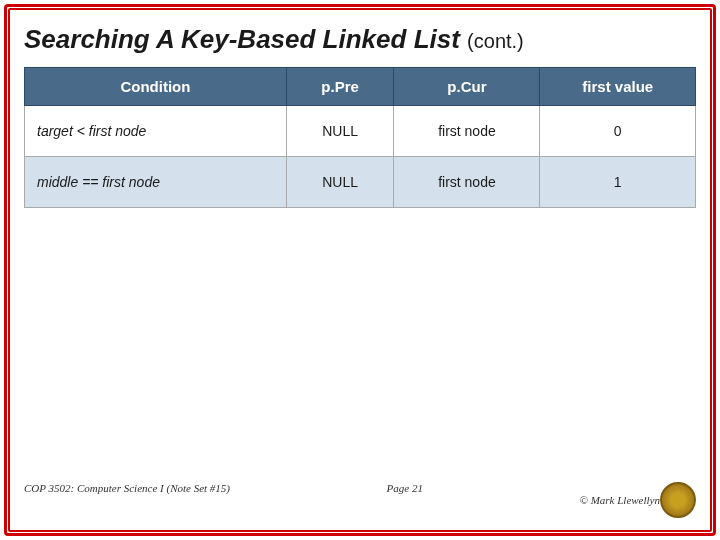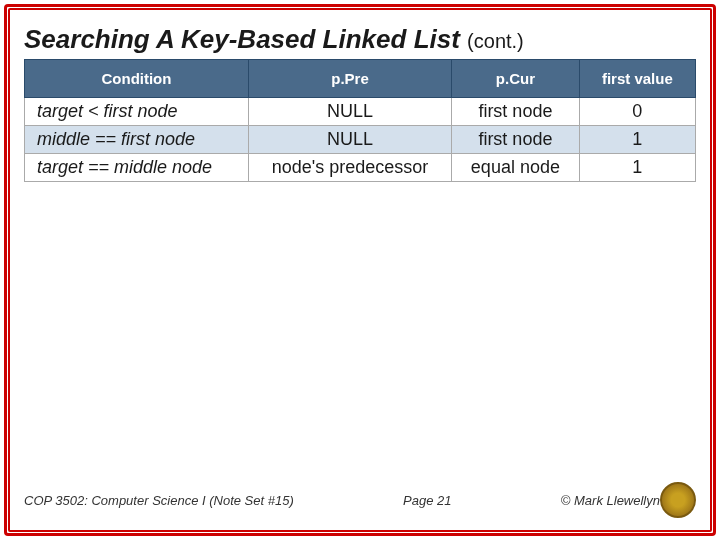--- a/index.html
+++ b/index.html
@@ -37,21 +37,21 @@
       position: absolute;
       top: 14px;
       left: 14px;
       right: 14px;
       bottom: 14px;
       display: flex;
       flex-direction: column;
     }
 
     .title-area {
-      padding: 10px 10px 4px 10px;
+      padding: 10px 10px 12px 10px;
     }
 
     .title-text {
       font-size: 26px;
       font-weight: bold;
       color: #1a1a1a;
       font-style: italic;
     }
 
     .title-text .cont {
@@ -70,59 +70,59 @@
       border-collapse: collapse;
       font-size: 14px;
     }
 
     thead tr {
       background-color: #4a6a8a;
       color: white;
     }
 
     thead th {
-      padding: 10px 16px;
+      padding: 10px 8px;
       text-align: center;
       border: 1px solid #2a4a6a;
       font-weight: bold;
       font-size: 15px;
     }
 
     tbody tr {
       border: 1px solid #aaa;
     }
 
     tbody tr:nth-child(even) {
       background-color: #d4e0ec;
     }
 
     tbody tr:nth-child(odd) {
       background-color: #ffffff;
     }
 
     tbody td {
-      padding: 3px 12px;
+      padding: 17px 12px;
       border: 1px solid #aaa;
       text-align: center;
-      font-size: 18px;
+      font-size: 14px;
       color: #1a1a1a;
     }
 
     tbody td:first-child {
       text-align: left;
       font-style: italic;
     }
 
     .footer {
       padding: 8px 10px;
       display: flex;
       justify-content: space-between;
-      align-items: center;
-      font-size: 13px;
+      font-size: 11px;
       color: #333;
+      font-family: Liberation Serif, serif;
     }
 
     .footer-left {
       font-style: italic;
     }
 
     .footer-center {
       font-style: italic;
     }
 
@@ -171,26 +171,20 @@
             <td>NULL</td>
             <td>first node</td>
             <td>0</td>
           </tr>
           <tr>
             <td>middle == first node</td>
             <td>NULL</td>
             <td>first node</td>
             <td>1</td>
           </tr>
-          <tr>
-            <td>target == middle node</td>
-            <td>node's predecessor</td>
-            <td>equal node</td>
-            <td>1</td>
-          </tr>
         </tbody>
     </table>
   </div>
 
   <div class="footer">
     <span class="footer-left">COP 3502: Computer Science I  (Note Set #15)</span>
     <span class="footer-center">Page 21</span>
     <div class="footer-right">
       <span>© Mark Llewellyn</span>
       <span class="gecko-icon"></span>

